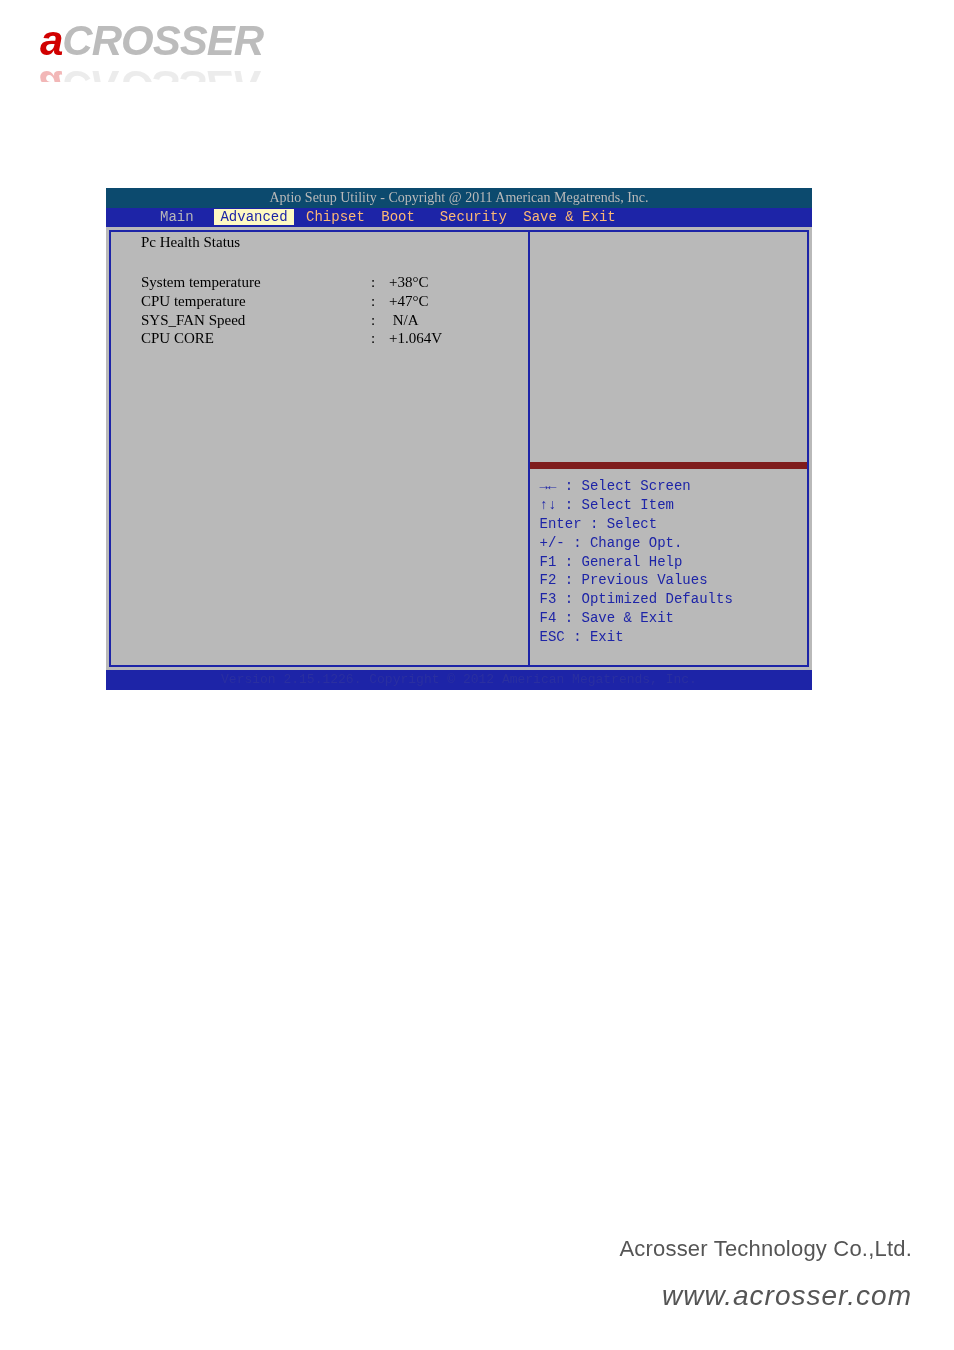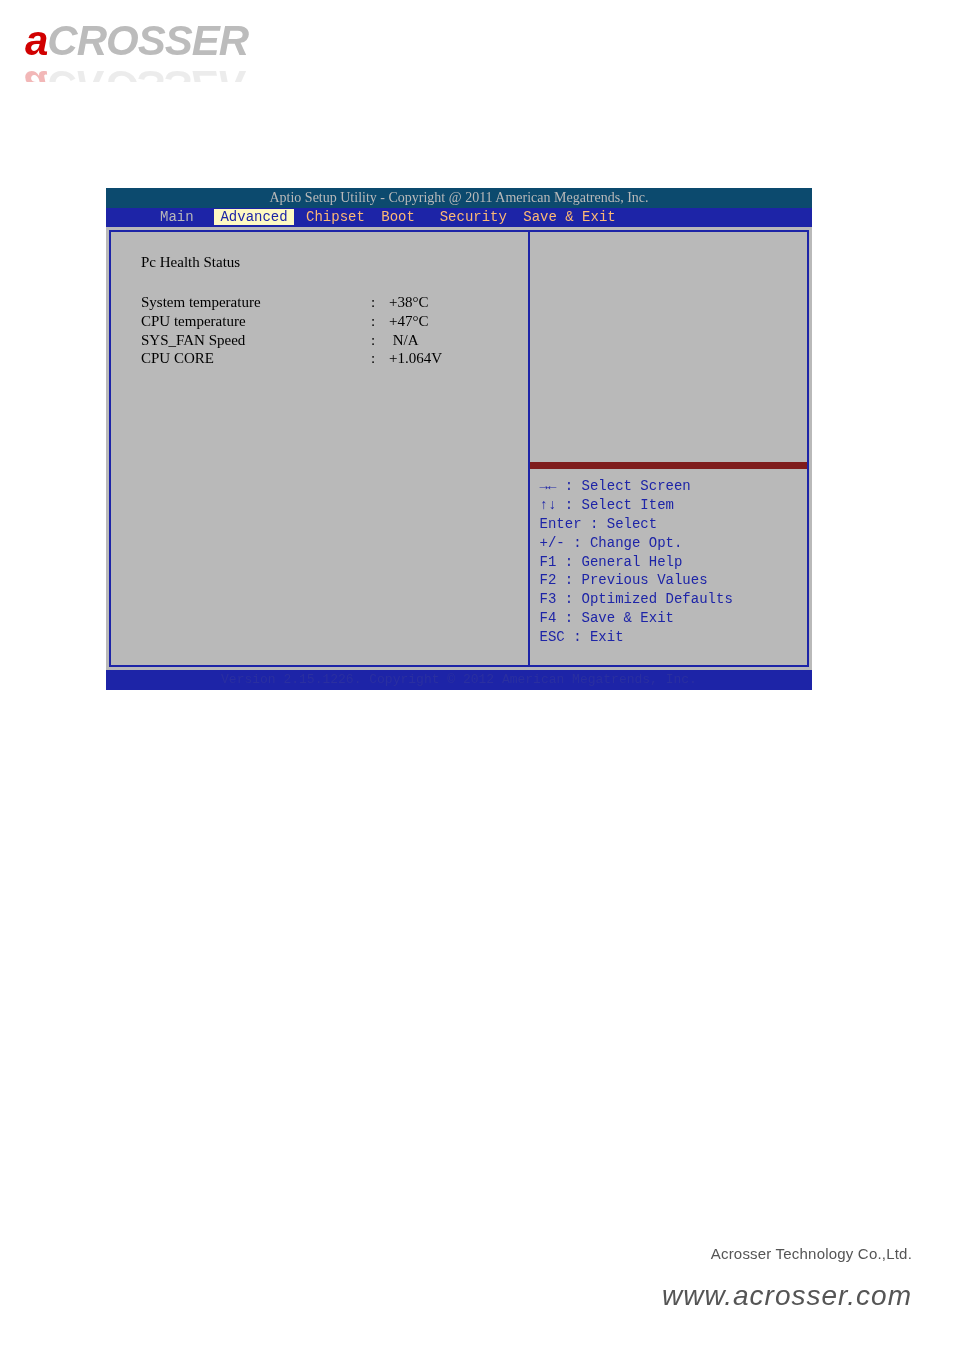--- a/index.html
+++ b/index.html
@@ -12,21 +12,21 @@
     color: #000;
   }
   .page {
     position: relative;
     width: 954px;
     height: 1350px;
   }
   .logo {
     position: absolute;
     top: 20px;
-    left: 25px;
+    left: 40px;
     width: 260px;
     height: 55px;
   }
   .logo-text {
     font-family: Arial, sans-serif;
     font-style: italic;
     font-weight: 900;
     font-size: 42px;
     letter-spacing: -1px;
     line-height: 1;
@@ -99,21 +99,21 @@
   .outer-frame {
     border: 2px solid #1d24a7;
     margin: 3px;
     display: flex;
     width: 100%;
     box-sizing: border-box;
   }
   .left-pane {
     flex: 1.35;
     border-right: 2px solid #1d24a7;
-    padding: 22px 12px 180px 30px;
+    padding: 2px 12px 180px 30px;
     font-family: "Times New Roman", serif;
     font-size: 15px;
     color: #000;
     position: relative;
   }
   .right-pane {
     flex: 1;
     display: flex;
     flex-direction: column;
   }
@@ -159,21 +159,21 @@
 
   .page-footer {
     position: absolute;
     bottom: 38px;
     right: 42px;
     text-align: right;
     font-family: Arial, sans-serif;
     color: #555;
   }
   .page-footer .line1 {
-    font-size: 15px;
+    font-size: 22px;
     letter-spacing: 0.2px;
     text-align: right;
   }
   .page-footer .line2 {
     font-size: 28px;
     letter-spacing: 1px;
     margin-top: 18px;
     font-style: italic;
   }
 </style>

